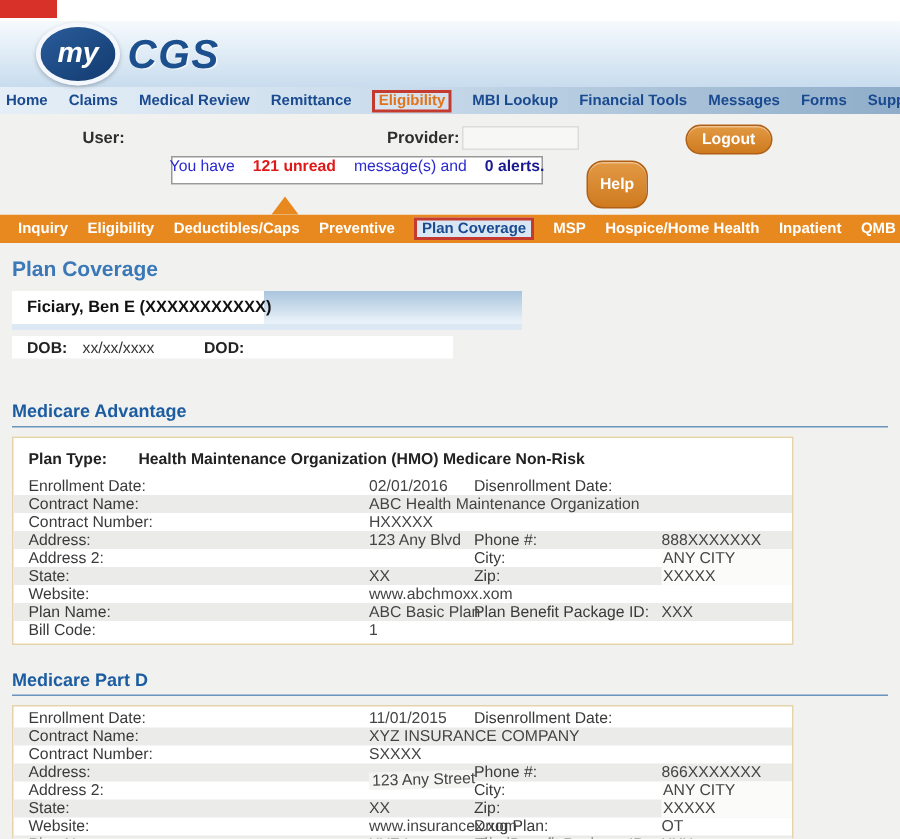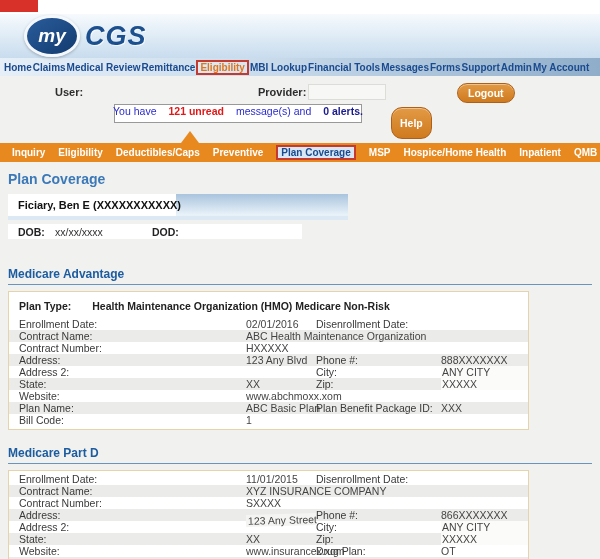--- a/index.html
+++ b/index.html
@@ -28,21 +28,21 @@
     box-shadow:0 1px 3px rgba(0,0,0,.25);
   }
   .logo-my { color:#ffffff; font-weight:bold; font-style:italic; font-size:19px; }
   .logo-cgs {
     color:#1c4f8e; font-weight:bold; font-style:italic; font-size:27px;
     margin-left:5px; letter-spacing:1px; text-shadow:1px 1px 0 rgba(255,255,255,.7);
   }
   .topnav {
     height:18px;
     background:linear-gradient(to right,#e6eff7 0%,#c9dbeb 45%,#8fadc9 100%);
-    display:flex; align-items:center; gap:1px; padding:0 4px;
+    display:flex; align-items:center; gap:14px; padding:0 4px;
     white-space:nowrap;
   }
   .topnav a { font-size:10px; font-weight:bold; color:#1a4a8f; text-decoration:none; cursor:pointer; }
   .topnav a.active-top { color:#e0751d; border:2px solid #c43a2e; padding:0 2px; background:rgba(255,255,255,.25); }
   
   .session { position:relative; height:67px; background:#f1f1ef; }
   .session .lbl { position:absolute; font-size:11px; font-weight:bold; color:#2e2e2e; }
   .provider-input {
     position:absolute; left:308px; top:8px; width:78px; height:16px;
     background:#f7f7f5; border:1px solid #dcdcd8; font-size:10px;
@@ -181,21 +181,21 @@
 <div class="page-title">Plan Coverage</div>
 
 <div class="bene-strip">
   <div class="bene-tab">Ficiary, Ben E  (XXXXXXXXXXX)</div>
   <div class="bene-underbar"></div>
 </div>
 
 <div class="dob-row">
   <span class="b" style="left:10px;">DOB:</span>
   <span class="v" style="left:47px;">xx/xx/xxxx</span>
-  <span class="b" style="left:144px;">DOD:</span>
+  <span class="b" style="left:128px;">DOD:</span>
   <span class="v" style="left:182px;"></span>
 </div>
 
 <div class="section-heading mt-ma">Medicare Advantage</div>
 <hr class="section-rule">
 <div class="data-box">
   <div class="plan-type-row">
     <span>Plan Type:</span>
     <span class="pt-val">Health Maintenance Organization (HMO) Medicare Non-Risk</span>
   </div>

